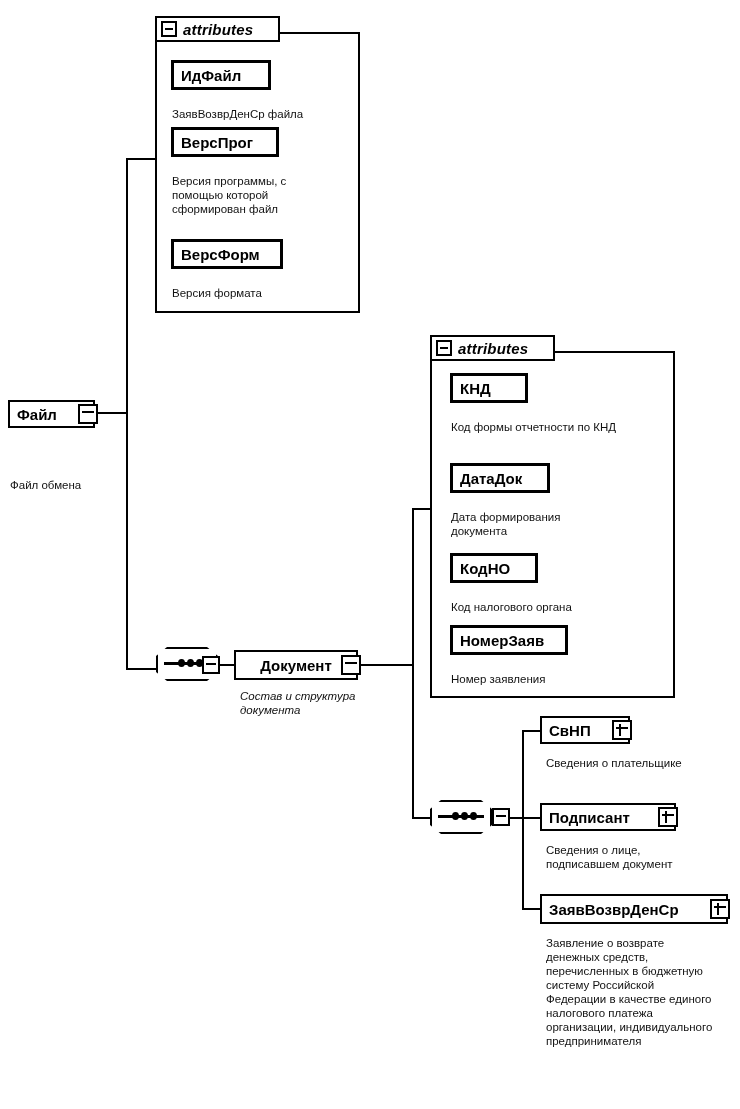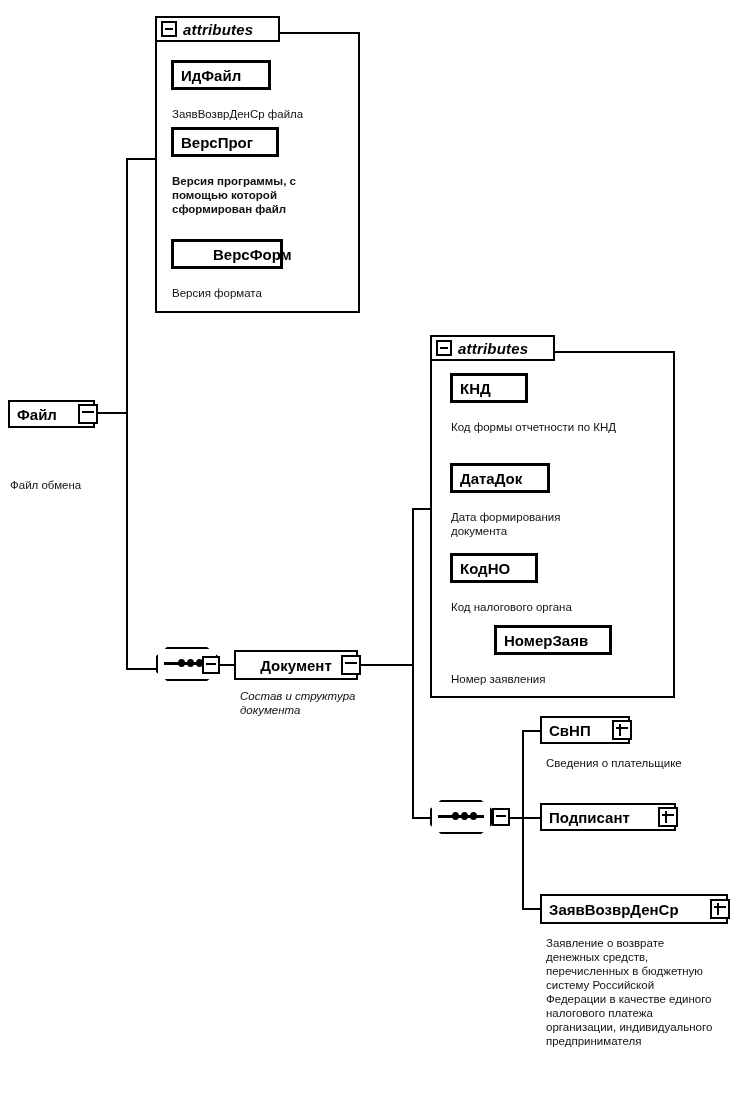--- a/index.html
+++ b/index.html
@@ -89,24 +89,24 @@
   <div class="shadow" style="left:177px;top:58px;width:100px;height:30px;"></div>
   <div class="node attrnode" style="left:171px;top:52px;width:100px;height:30px;">
     <span class="nm">ИдФайл</span>
   </div>
   <div class="cap" style="left:172px;top:99px;width:180px;">ЗаявВозврДенСр файла</div>
 
   <div class="shadow" style="left:177px;top:125px;width:108px;height:30px;"></div>
   <div class="node attrnode" style="left:171px;top:119px;width:108px;height:30px;">
     <span class="nm">ВерсПрог</span>
   </div>
-  <div class="cap" style="left:172px;top:166px;width:150px;font-weight:bold;">Версия программы, с помощью которой сформирован файл</div>
+  <div class="cap" style="left:172px;top:166px;width:150px;">Версия программы, с помощью которой сформирован файл</div>
 
   <div class="shadow" style="left:177px;top:237px;width:112px;height:30px;"></div>
-  <div class="node attrnode" style="left:171px;top:231px;width:112px;height:30px;padding-left:32px;">
+  <div class="node attrnode" style="left:171px;top:231px;width:112px;height:30px;">
     <span class="nm">ВерсФорм</span>
   </div>
   <div class="cap" style="left:172px;top:278px;width:180px;">Версия формата</div>
 
   <div class="shadow" style="left:14px;top:398px;width:87px;height:28px;"></div>
   <div class="node" style="left:8px;top:392px;width:87px;height:28px;">
     <span class="nm">Файл</span>
   </div>
   <div class="pmbox" style="position:absolute;left:78px;top:396px;width:20px;height:20px;"></div>
   <div class="cap" style="left:10px;top:426px;width:140px;margin-top:44px;">Файл обмена</div>
@@ -147,21 +147,21 @@
   </div>
   <div class="cap" style="left:451px;top:502px;width:160px;">Дата формирования документа</div>
 
   <div class="shadow" style="left:456px;top:551px;width:88px;height:30px;"></div>
   <div class="node attrnode" style="left:450px;top:545px;width:88px;height:30px;">
     <span class="nm">КодНО</span>
   </div>
   <div class="cap" style="left:451px;top:592px;width:205px;">Код налогового органа</div>
 
   <div class="shadow" style="left:456px;top:623px;width:118px;height:30px;"></div>
-  <div class="node attrnode" style="left:450px;top:617px;width:118px;height:30px;margin-left:44px;">
+  <div class="node attrnode" style="left:450px;top:617px;width:118px;height:30px;">
     <span class="nm">НомерЗаяв</span>
   </div>
   <div class="cap" style="left:451px;top:664px;width:205px;">Номер заявления</div>
 
   <div class="seq" style="left:430px;top:792px;">
     <div class="octsh"></div>
     <div class="oct"></div>
     <div class="dots">
       <span class="d" style="left:14px;"></span>
       <span class="d" style="left:23px;"></span>
@@ -175,20 +175,21 @@
     <span class="nm">СвНП</span>
   </div>
   <div class="pmbox plus" style="position:absolute;left:612px;top:712px;width:20px;height:20px;"></div>
   <div class="cap" style="left:546px;top:748px;width:200px;">Сведения о плательщике</div>
 
   <div class="shadow" style="left:546px;top:801px;width:136px;height:28px;"></div>
   <div class="node" style="left:540px;top:795px;width:136px;height:28px;">
     <span class="nm">Подписант</span>
   </div>
   <div class="pmbox plus" style="position:absolute;left:658px;top:799px;width:20px;height:20px;"></div>
+  <div class="cap" style="left:546px;top:835px;width:160px;">Сведения о лице, подписавшем документ</div>
 
   <div class="shadow" style="left:546px;top:892px;width:188px;height:30px;"></div>
   <div class="node" style="left:540px;top:886px;width:188px;height:30px;">
     <span class="nm">ЗаявВозврДенСр</span>
   </div>
   <div class="pmbox plus" style="position:absolute;left:710px;top:891px;width:20px;height:20px;"></div>
   <div class="cap" style="left:546px;top:928px;width:170px;">Заявление о возврате денежных средств, перечисленных в бюджетную систему Российской Федерации в качестве единого налогового платежа организации, индивидуального предпринимателя</div>
 
 </div>
 

